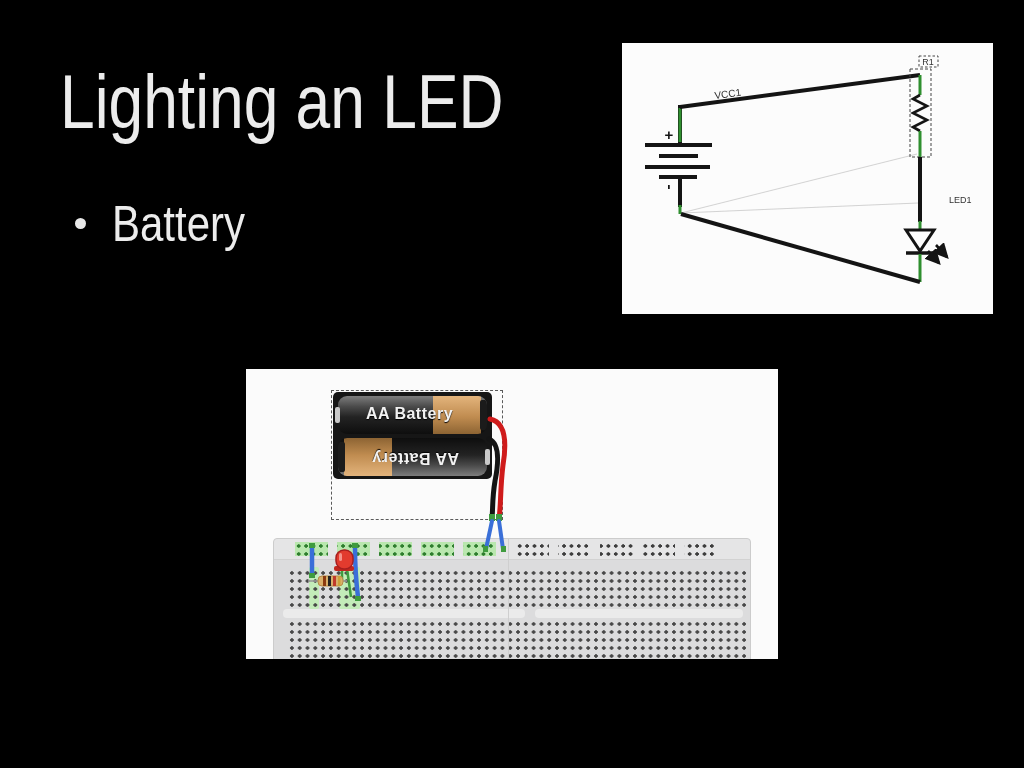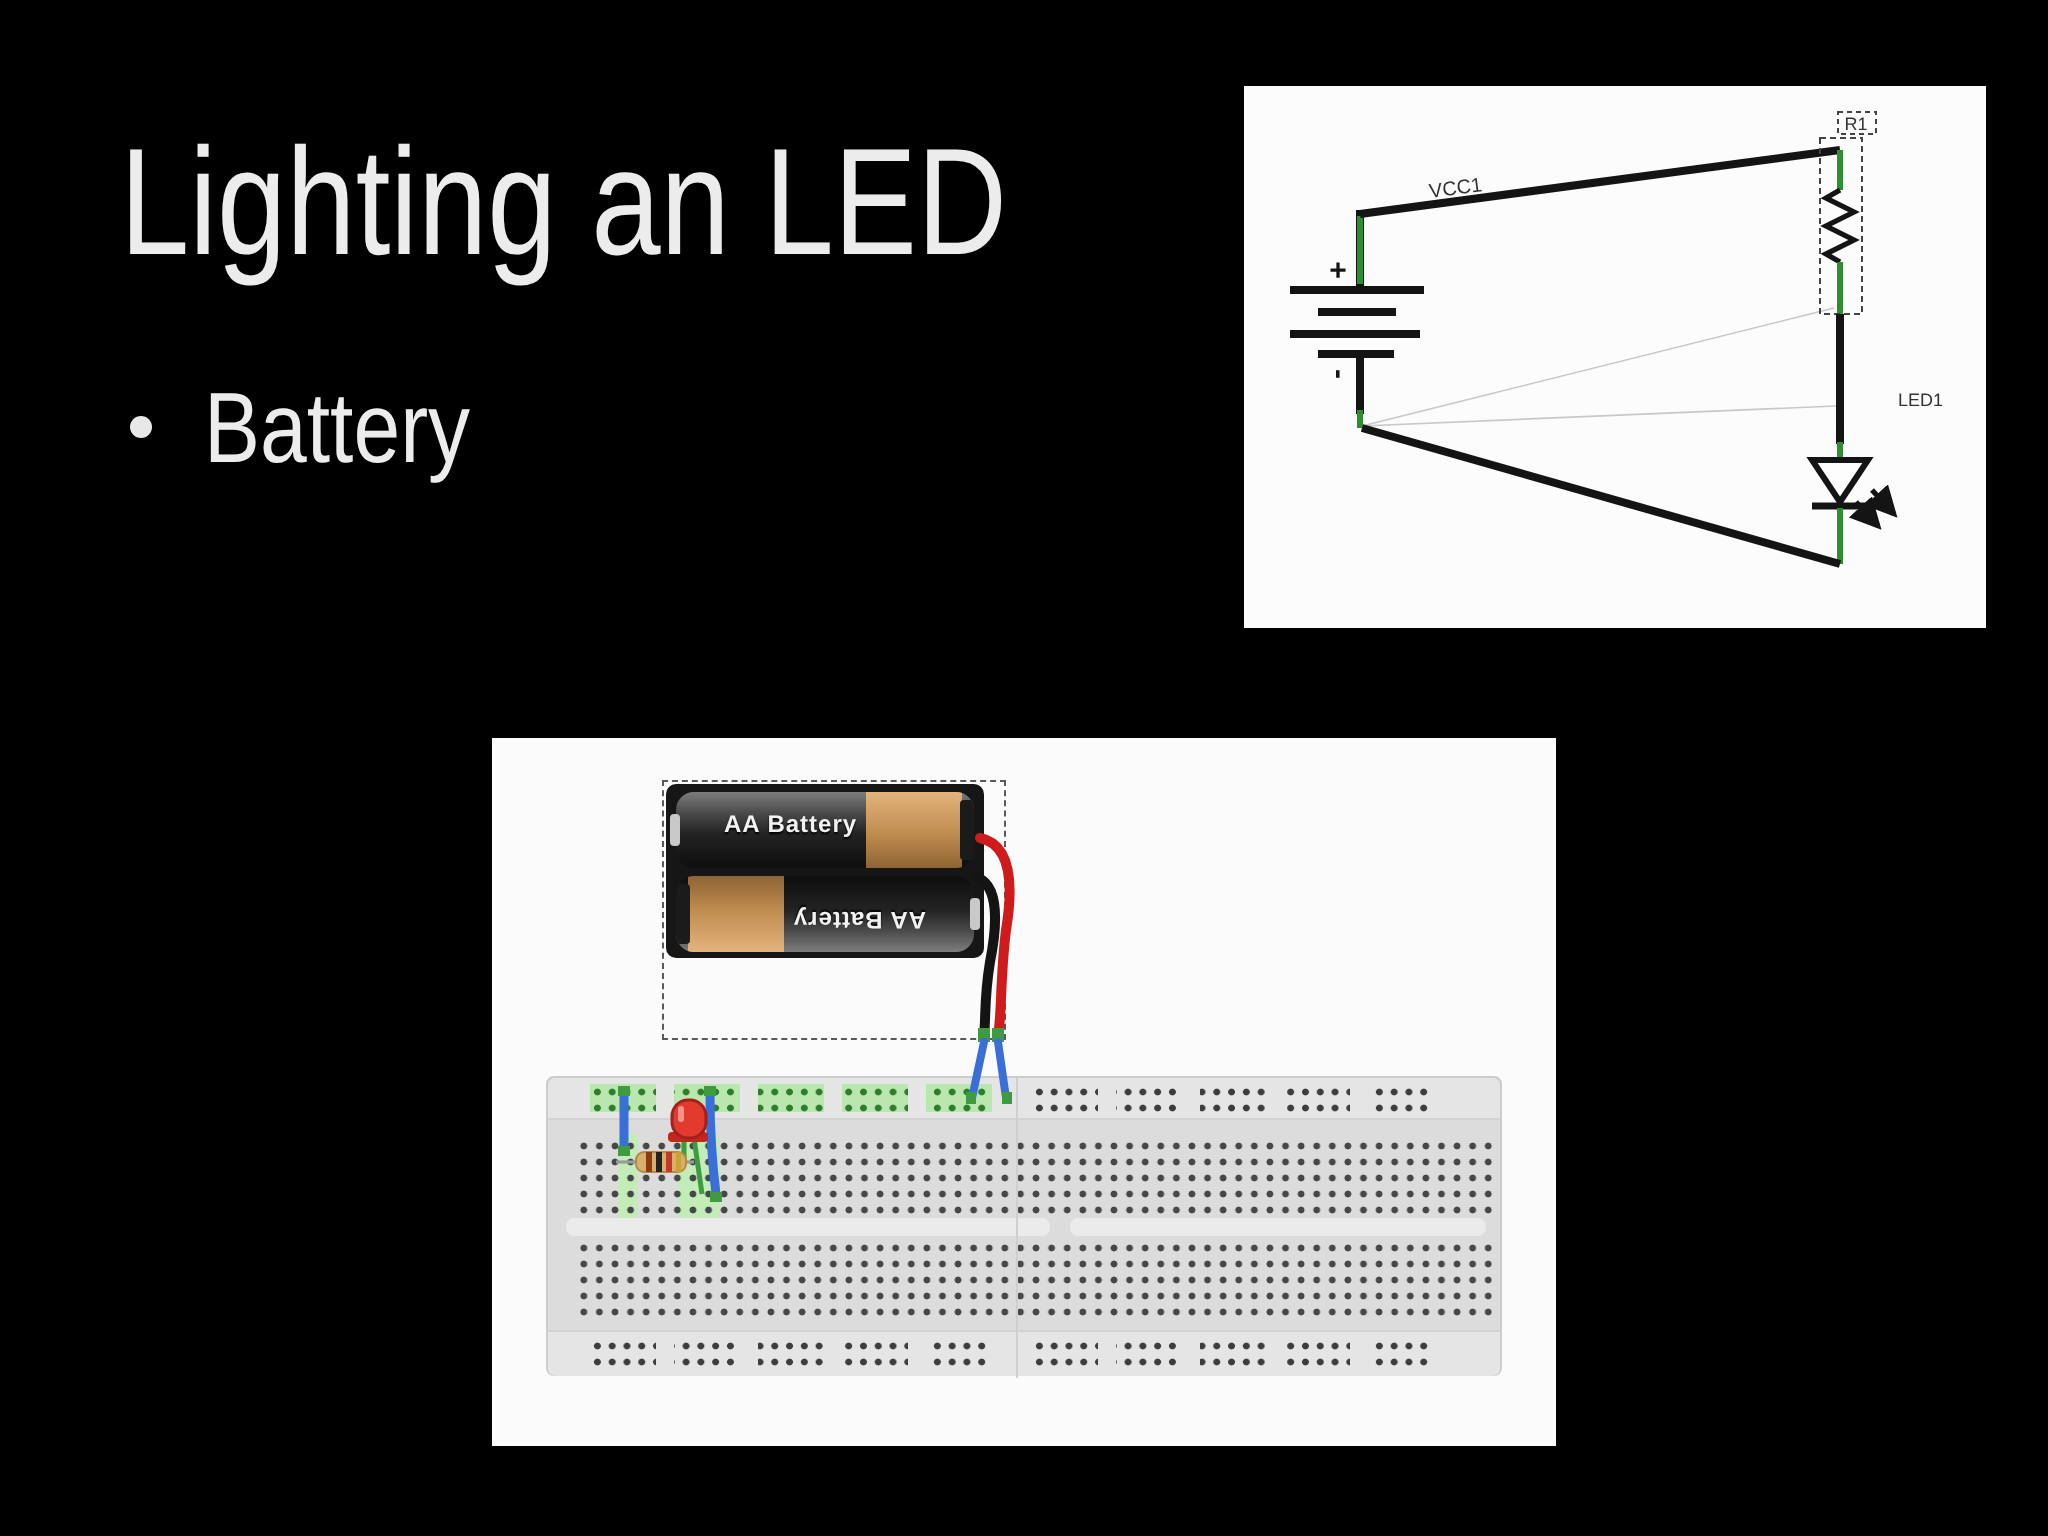--- a/index.html
+++ b/index.html
@@ -1,42 +1,42 @@
 <!DOCTYPE html>
 <html><head>
 <meta charset="utf-8">
 <style>
   html,body{margin:0;padding:0;background:#000;}
-  .slide{position:relative;width:1024px;height:768px;background:#000;overflow:hidden;
+  .slide{position:relative;width:1024px;height:659px;background:#000;overflow:hidden;
          font-family:"Liberation Sans",sans-serif;}
   .title{position:absolute;left:60px;top:58px;margin:0;color:#ececec;font-size:76px;
          font-weight:400;white-space:nowrap;transform:scaleX(.82);transform-origin:left top;}
-  .bullets{position:absolute;left:60px;top:181px;margin:0;padding:0;list-style:none;}
+  .bullets{position:absolute;left:60px;top:181px;margin:10px;padding:0;list-style:none;}
   .bullets li{height:65px;display:flex;align-items:center;}
   .bullet-dot{width:11px;height:11px;border-radius:50%;background:#e8e8e8;margin:0 26px 0 5px;flex:0 0 auto;}
   .bullet-text{color:#ececec;font-size:50px;white-space:nowrap;transform:scaleX(.84);transform-origin:left center;}
 
   
   .schematic-panel{position:absolute;left:622px;top:43px;width:371px;height:271px;
                    background:#fcfcfc;border:0;}
   .schematic-panel svg{display:block;}
 
   
   .bb-panel{position:absolute;left:246px;top:369px;width:532px;height:354px;background:#fbfbfb;}
   .bb-dashed-box{position:absolute;left:85px;top:21px;width:172px;height:130px;border:1.5px dashed #5a5a5a;box-sizing:border-box;}
   .batt-case{position:absolute;left:87px;top:23px;width:159px;height:87px;background:#161616;border-radius:5px;}
   .batt{position:absolute;left:5px;width:149px;height:38px;border-radius:9px;overflow:hidden;
         background:linear-gradient(180deg,#7d7d7d 0%,#4a4a4a 28%,#232323 55%,#0e0e0e 100%);}
   .batt.b1{top:4px;}
   .batt.b2{top:46px;transform:rotate(180deg);}
   .batt .tan{position:absolute;right:6px;top:0;width:48px;height:100%;
              background:linear-gradient(180deg,#e3b47c 0%,#c08c50 55%,#8d6433 100%);}
   .batt .cap{position:absolute;right:0;top:4px;width:7px;height:30px;background:#1b1b1b;border-radius:2px;}
-  .batt .label{position:absolute;left:24px;top:9px;width:95px;color:#f2f2f2;font-size:12px;font-weight:700;
-               letter-spacing:.5px;text-shadow:0 1px 1px #000;white-space:nowrap;}
+  .batt .label{position:absolute;left:24px;top:9px;width:95px;color:#f2f2f2;font-size:16px;font-weight:700;
+               letter-spacing:.5px;text-shadow:0 1px 1px #000;white-space:nowrap;text-align:center;}
   .nub{position:absolute;width:5px;height:16px;background:#c9c9c9;border-radius:2px;}
   .nub.n1{left:2px;top:15px;}
   .nub.n2{right:2px;top:57px;}
 
   
   .board{position:absolute;left:27px;top:169px;width:478px;height:150px;background:#dcdcdd;
          border:1px solid #cccccc;border-radius:4px;box-sizing:border-box;}
   .rail-strip{position:absolute;left:0;width:476px;height:20px;background:#e5e5e6;}
   .rail-strip.top{top:0;border-bottom:1px solid #d2d2d2;border-radius:4px 4px 0 0;}
   .rail-strip.bottom{top:126px;height:22px;border-top:1px solid #d2d2d2;border-radius:0 0 4px 4px;}

